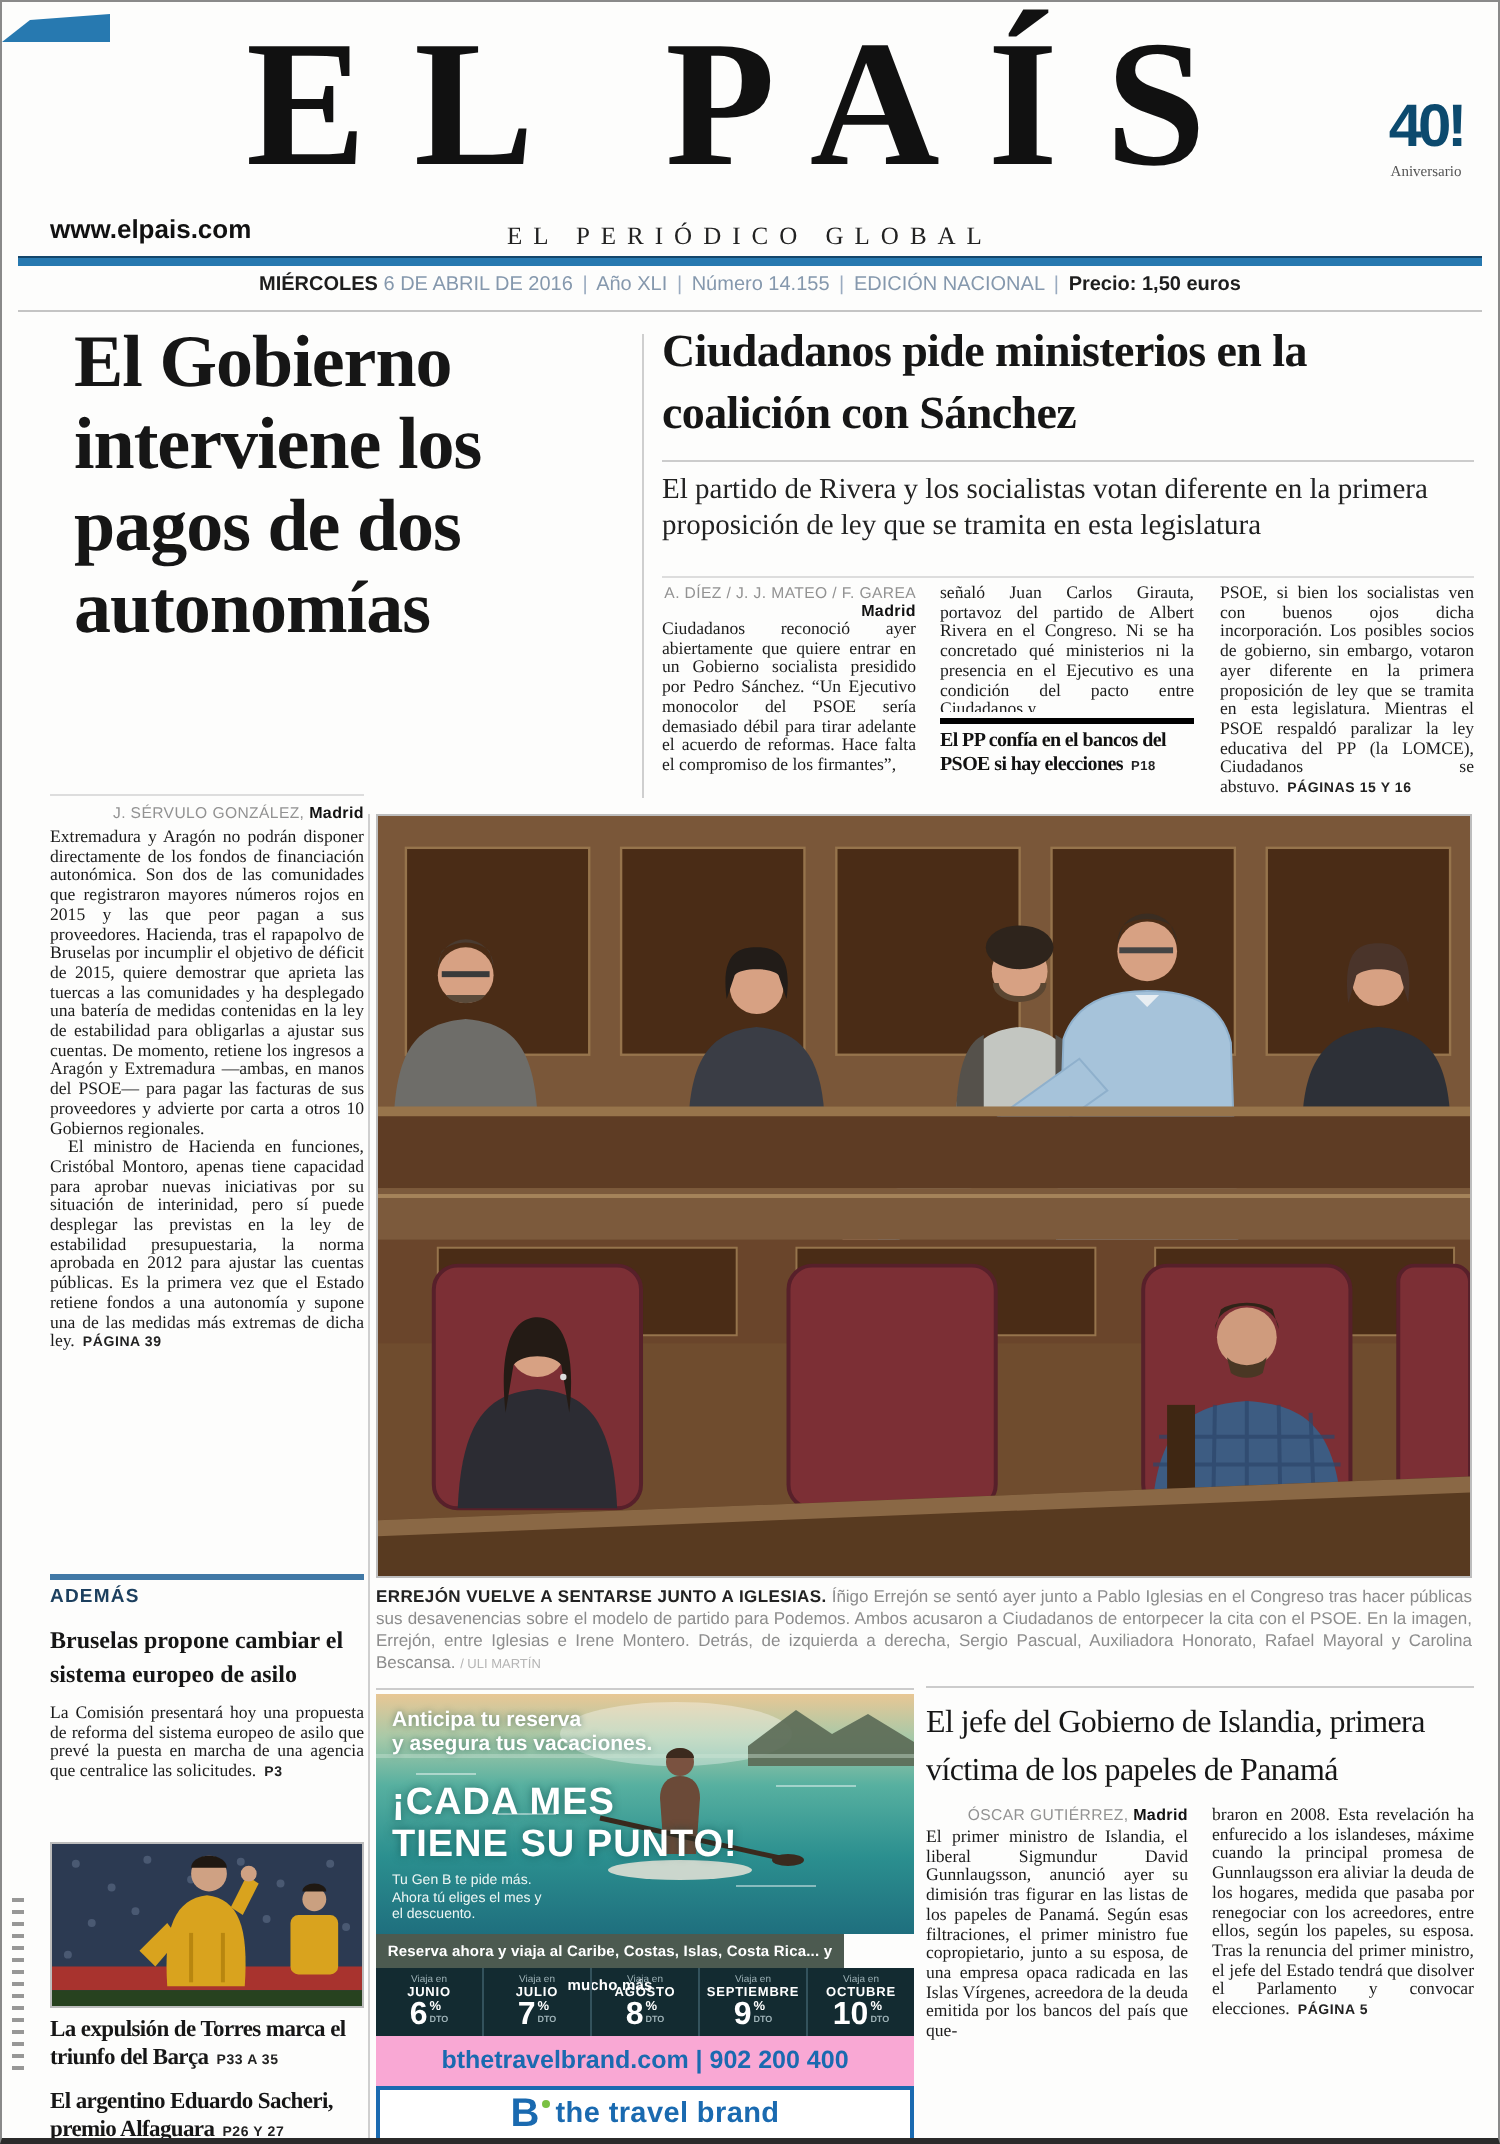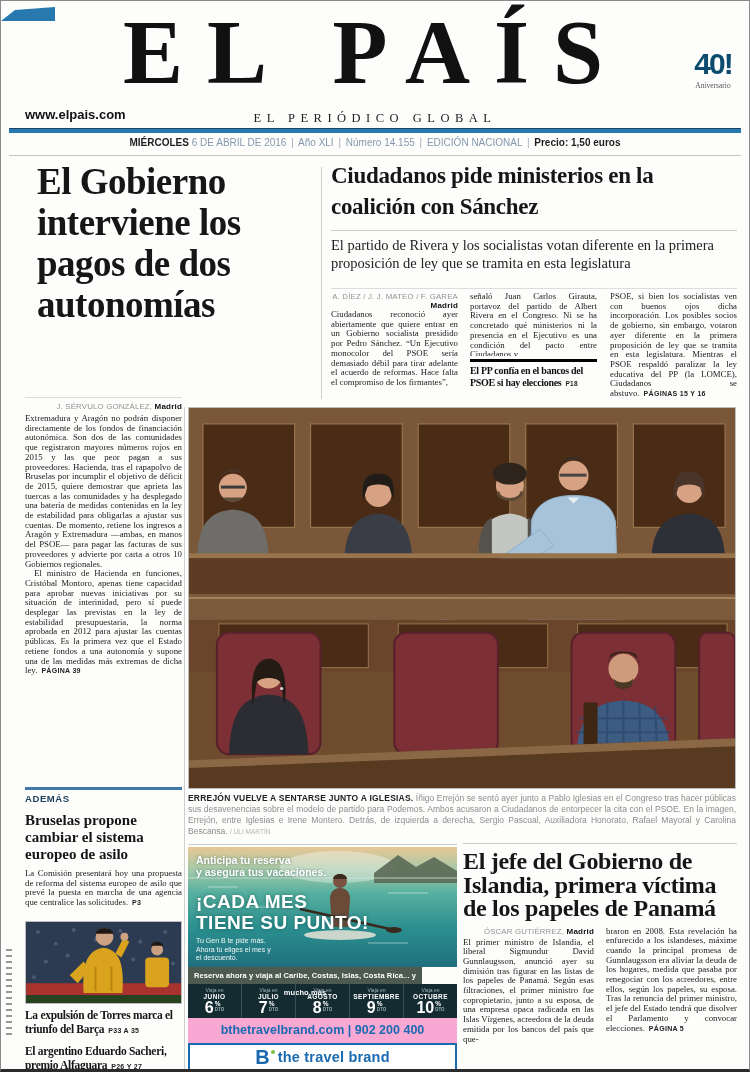--- a/index.html
+++ b/index.html
@@ -60,21 +60,21 @@
   .main-photo{left:187px;top:406px;width:548px;height:382px;border:1px solid #bdbdbd;box-sizing:border-box;}
   .caption{left:187px;top:792px;width:548px;font:8.5px/11px "Liberation Sans",sans-serif;
            color:#8c8c8c;text-align:justify;}
   .caption b{color:#222;letter-spacing:.2px;}
   .caption .credit{color:#b5b5b5;font-size:6.5px;}
 
   
   .ademas{left:24px;top:786px;width:157px;}
   .ademas .bar{height:3px;background:#4179a6;width:100%;}
   .ademas .label{font:bold 9.5px "Liberation Sans",sans-serif;color:#1c3f5e;letter-spacing:.6px;margin-top:3px;}
-  .ademas h3{margin:8px 0 6px;font-size:15px;line-height:17px;font-weight:bold;color:#161616;}
+  .ademas h3{margin:8px 0 6px;font-size:12px;line-height:17px;font-weight:bold;color:#161616;}
   .foot-photo{left:24px;top:920px;width:157px;height:83px;border:1px solid #bdbdbd;box-sizing:border-box;}
   .brief{left:24px;top:1008px;width:158px;font:bold 11.5px/13.5px "Liberation Serif",serif;
          letter-spacing:-0.3px;color:#161616;}
   .brief2{top:1044px;}
   .edge-barcode{left:5px;top:948px;width:6px;height:90px;opacity:.55;
      background:repeating-linear-gradient(to bottom,#444 0 2px,transparent 2px 6px);}
 
   
   .ad{left:187px;top:843px;width:269px;border-top:1px solid #ccc;padding-top:2px;}
   .ad-photo-wrap{position:relative;width:269px;height:120px;}
@@ -99,21 +99,21 @@
   .ad-contact{width:269px;height:25px;background:#f9a8d4;text-align:center;
               font:bold 12.5px/25px "Liberation Sans",sans-serif;color:#1a6ab0;}
   .ad-brand{width:269px;height:28px;background:#fff;border:2px solid #1a6ab0;box-sizing:border-box;
             display:flex;align-items:center;justify-content:center;color:#1a6ab0;}
   .ad-brand .bigB{font:bold 20px/20px "Liberation Sans",sans-serif;}
   .bdot{width:4px;height:4px;border-radius:50%;background:#7ac143;display:inline-block;margin:0 3px 10px 1px;}
   .ad-brand .rest{font:bold 14.5px/16px "Liberation Sans",sans-serif;letter-spacing:.2px;}
 
   
   .iceland{left:462px;top:842px;width:274px;border-top:1px solid #ccc;padding-top:6px;}
-  .iceland h3{margin:0 0 6px;font-size:24px;line-height:23.5px;letter-spacing:-0.3px;font-weight:bold;color:#161616;}
+  .iceland h3{margin:0 0 6px;font-size:16px;line-height:23.5px;letter-spacing:-0.3px;font-weight:normal;color:#161616;}
   .ice-cols{position:relative;height:134px;overflow:hidden;}
   .icol{position:absolute;top:0;width:131px;height:134px;overflow:hidden;}
   .icol1{left:0;}.icol2{left:143px;}
   .icol1 .byline{margin-bottom:2px;}
 </style>
 </head>
 <body>
 
 <div class="page">
 

